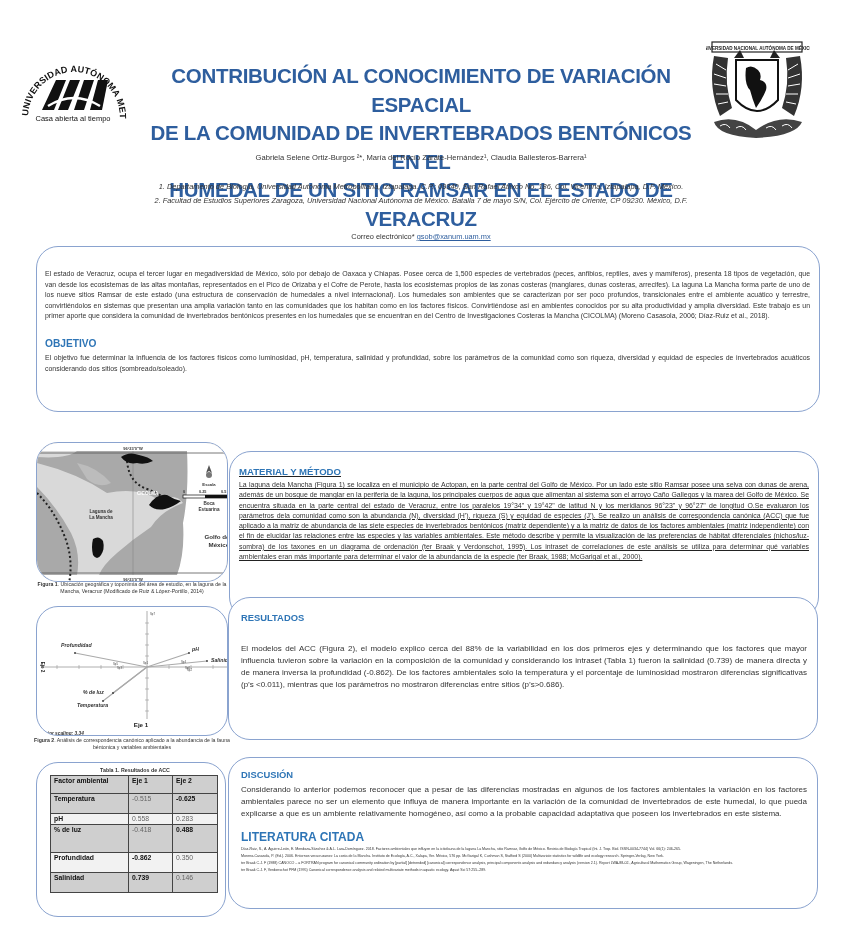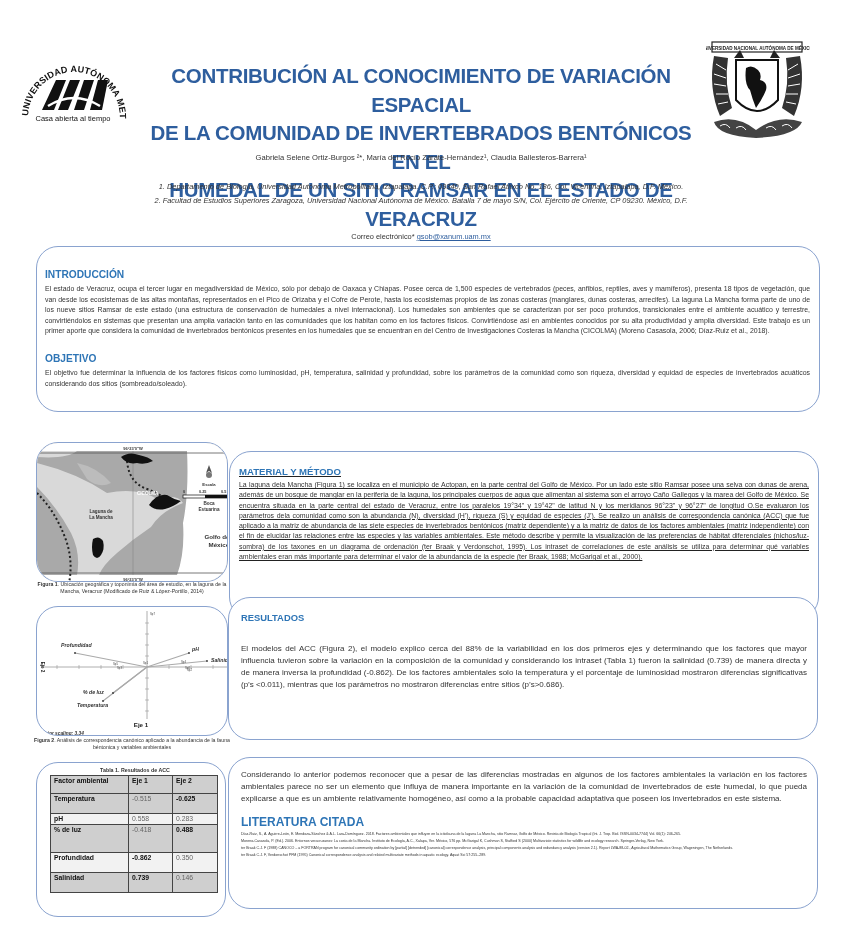--- a/index.html
+++ b/index.html
@@ -102,21 +102,20 @@
 <div class="authors">Gabriela Selene Ortiz-Burgos ²*, María del Rocío Zárate-Hernández¹, Claudia Ballesteros-Barrera¹</div>
 <div class="affil">
   <div>1. Departamento de Biología, Universidad Autónoma Metropolitana, Iztapalapa. C.P.: 09340, San Rafael Atlixco No. 186, Col. Vicentina, Iztapalapa, D.F. México.</div>
   <div>2. Facultad de Estudios Superiores Zaragoza, Universidad Nacional Autónoma de México. Batalla 7 de mayo S/N, Col. Ejército de Oriente, CP 09230. México, D.F.</div>
 </div>
 <div class="email">
   <span>Correo electrónico* </span><a>gsob@xanum.uam.mx</a>
 </div>
 
 <div class="box intro">
-  <div class="h">INTRODUCCIÓN</div>
   <div class="p">El estado de Veracruz, ocupa el tercer lugar en megadiversidad de México, sólo por debajo de Oaxaca y Chiapas. Posee cerca de 1,500 especies de vertebrados (peces, anfibios, reptiles, aves y mamíferos), presenta 18 tipos de vegetación, que van desde los ecosistemas de las altas montañas, representados en el Pico de Orizaba y el Cofre de Perote, hasta los ecosistemas propios de las zonas costeras (manglares, dunas costeras, arrecifes). La laguna La Mancha forma parte de uno de los nueve sitios Ramsar de este estado (una estructura de conservación de humedales a nivel internacional). Los humedales son ambientes que se caracterizan por ser poco profundos, transicionales entre el ambiente acuático y terrestre, convirtiéndolos en sistemas que presentan una amplia variación tanto en las comunidades que los habitan como en los factores físicos. Convirtiéndose así en ambientes conocidos por su alta productividad y amplia diversidad. Este trabajo es un primer aporte que considera la comunidad de invertebrados bentónicos presentes en los humedales que se encuentran en del Centro de Investigaciones Costeras la Mancha (CICOLMA) (Moreno Casasola, 2006; Díaz-Ruiz et al., 2018).</div>
   <div class="h h2">OBJETIVO</div>
   <div class="p">El objetivo fue determinar la influencia de los factores físicos como luminosidad, pH, temperatura, salinidad y profundidad, sobre los parámetros de la comunidad como son riqueza, diversidad y equidad de especies de invertebrados acuáticos considerando dos sitios (sombreado/soleado).</div>
 </div>
 
 <div class="box fig1-box">
   <svg width="192" height="140" viewBox="0 0 192 140">
     <rect x="0" y="0" width="192" height="140" fill="#a9a9a9"></rect>
     <rect x="0" y="0" width="192" height="8" fill="#fff"></rect>
     <rect x="0" y="132" width="192" height="8" fill="#fff"></rect>
@@ -260,19 +259,20 @@
   </tr>
   <tr class="g" style="height:20px">
     <td class="b">Salinidad</td>
     <td class="b">0.739</td>
     <td class="v c2">0.146</td>
   </tr>
 </tbody>
   </table>
 
 <div class="box disc">
+  <div class="h">DISCUSIÓN</div>
   <div class="p">Considerando lo anterior podemos reconocer que a pesar de las diferencias mostradas en algunos de los factores ambientales la variación en los factores ambientales parece no ser un elemento que influya de manera importante en la variación de la comunidad de invertebrados de este humedal, lo que pueda explicarse a que es un ambiente relativamente homogéneo, así como a la probable capacidad adaptativa que poseen los invertebrados en este sistema.</div>
   <div class="h h2">LITERATURA CITADA</div>
   <div class="ref">Díaz-Ruiz, S., A. Aguirre-León, E. Mendoza-Sánchez &amp; A.L. Lara-Domínguez. 2018. Factores ambientales que influyen en la ictiofauna de la laguna La Mancha, sitio Ramsar, Golfo de México. Revista de Biología Tropical (Int. J. Trop. Biol. ISSN-0034-7744) Vol. 66(1): 246-265.</div>
   <div class="ref">Moreno-Casasola, P. (Ed.). 2006. Entornos veracruzanos: La costa de la Mancha. Instituto de Ecología, A.C., Xalapa, Ver. México, 576 pp. McGarigal K, Cushman S, Stafford S (2000) Multivariate statistics for wildlife and ecology research. Springer-Verlag, New York.</div>
   <div class="ref">ter Braak C.J. F (1988) CANOCO – a FORTRAN program for canonical community ordination by [partial] [detrended] [canonical] correspondence analysis, principal components analysis and redundancy analysis (version 2.1). Report LWA-88-02., Agricultural Mathematics Group, Wageningen, The Netherlands.</div>
   <div class="ref">ter Braak C.J. F, Verdonschot PFM (1995) Canonical correspondence analysis and related multivariate methods in aquatic ecology. Aquat Sci 57:255–289.</div>
 </div>
 
 </body></html>

